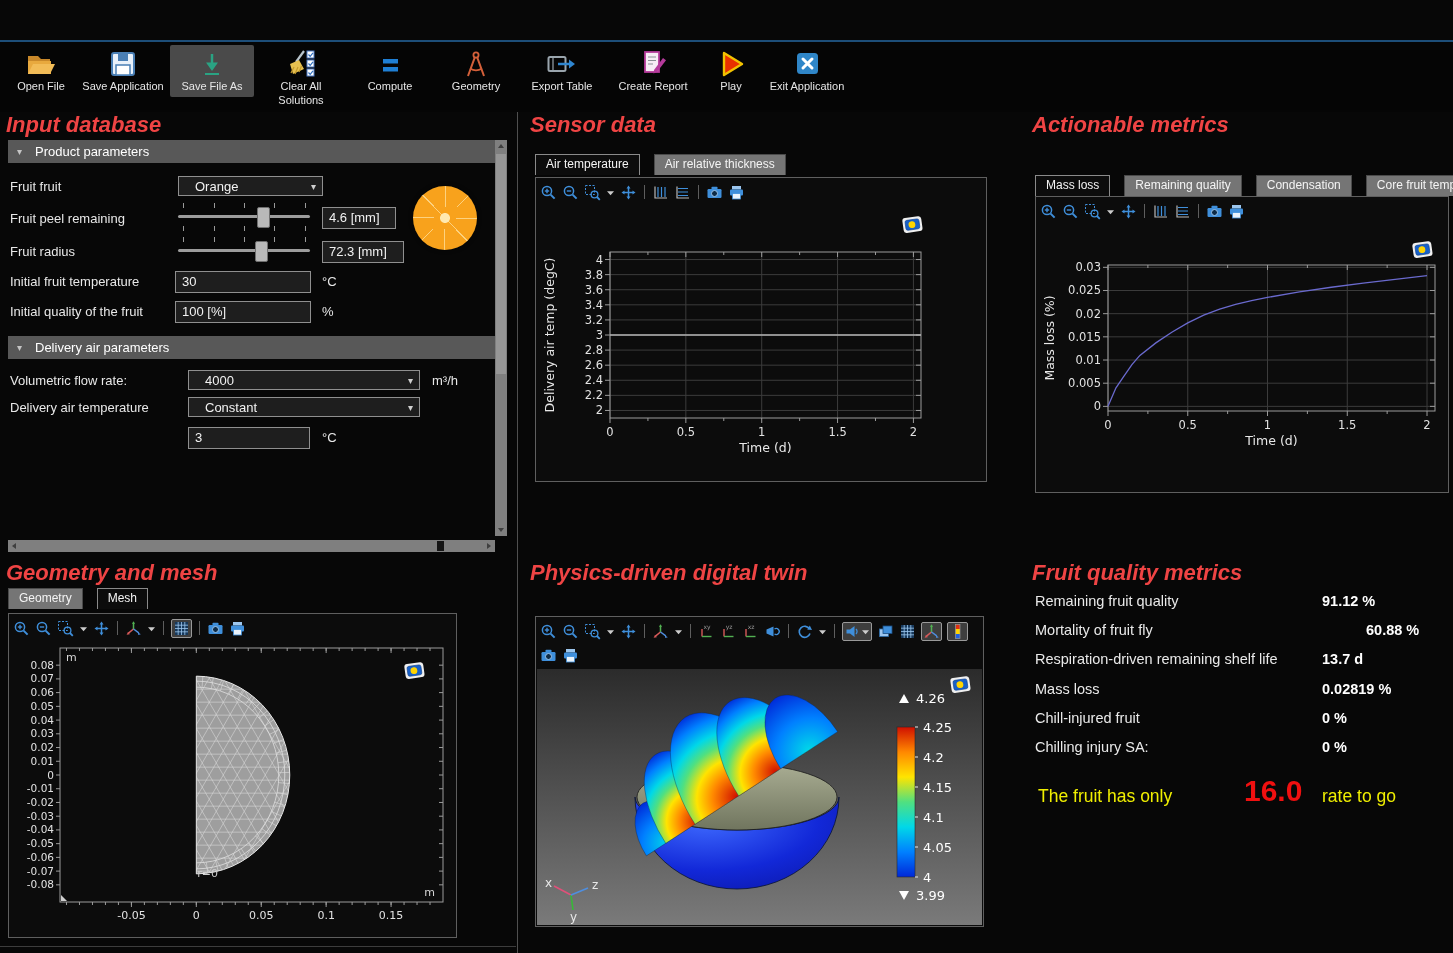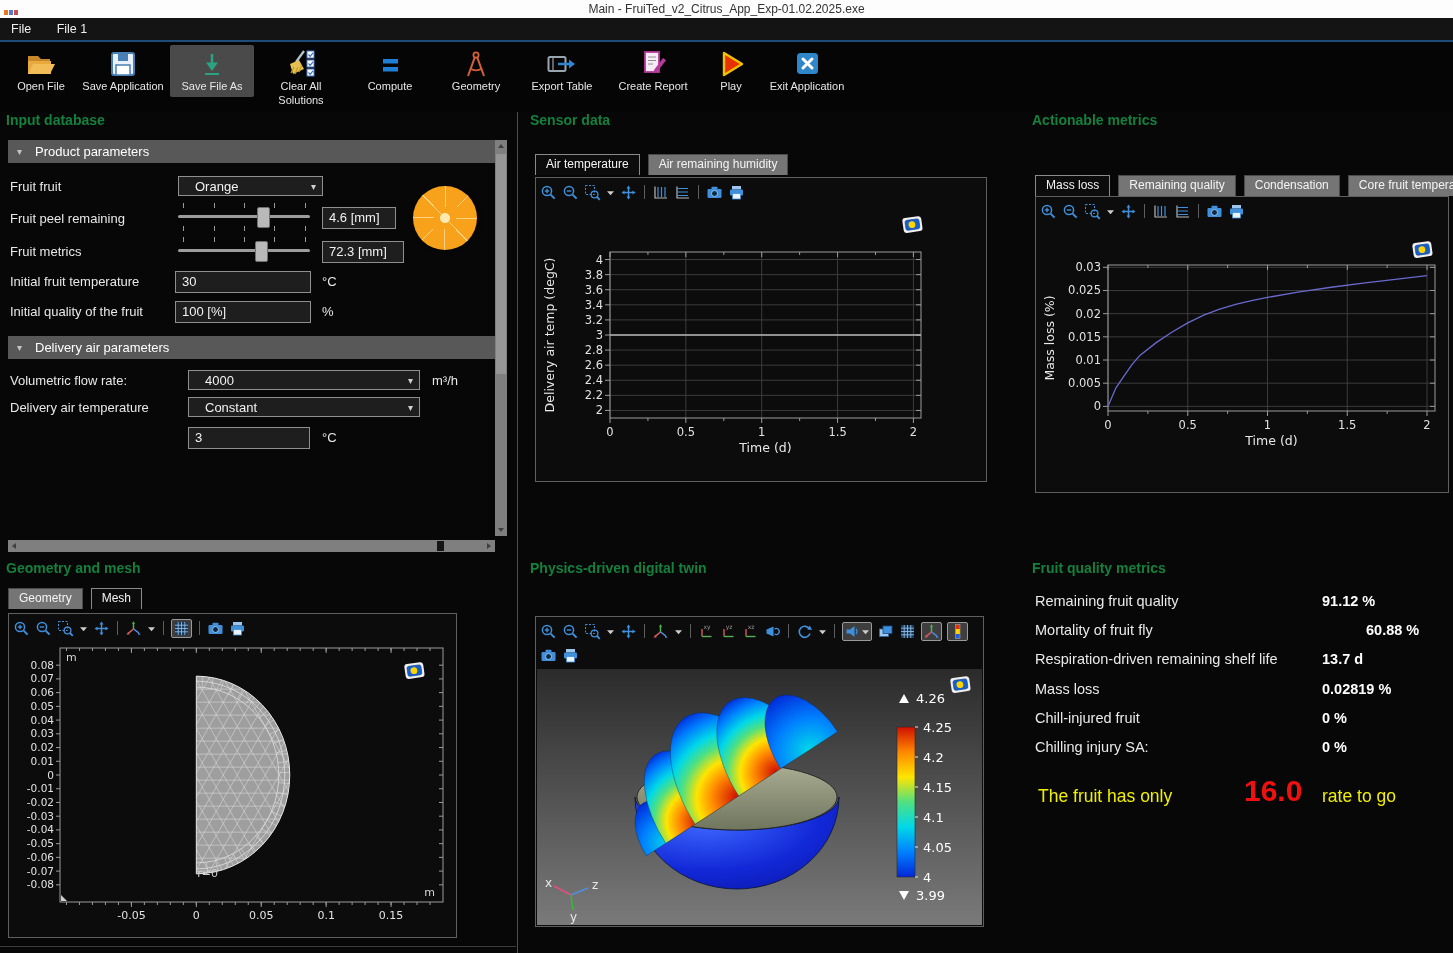--- a/index.html
+++ b/index.html
@@ -13,39 +13,39 @@
   .menubar span{display:inline-block;padding:0 11px;line-height:22px;color:#efefef;}
   .blueline{position:absolute;left:0;top:40px;width:100%;height:2px;background:#1d4e79;}
   
   .ribbon{position:absolute;left:0;top:42px;width:100%;height:70px;background:#050505;
           display:flex;align-items:flex-start;gap:5px;padding:3px 0 0 6px;box-sizing:border-box;}
   .rbtn{width:84px;display:flex;flex-direction:column;align-items:center;padding:2px 0 3px;
         border-radius:2px;font-size:11px;line-height:1.25;text-align:center;color:#e6e6e6;cursor:default;}
   .rbtn .ric{height:33px;display:flex;align-items:center;justify-content:center;}
   .rbtn.pressed{background:#4a4a4a;}
   
-  .h1{position:absolute;font-size:14px;font-weight:bold;color:#15803d;}
+  .h1{position:absolute;font-size:22px;font-weight:bold;color:#ef4444;font-style:italic;}
   .flabel{position:absolute;font-size:13px;color:#e8e8e8;white-space:nowrap;}
   .sechdr{position:absolute;left:8px;width:487px;height:23px;background:#585858;color:#fff;
           font-size:13px;line-height:23px;padding-left:27px;box-sizing:border-box;}
   .sechdr .tri{position:absolute;left:9px;top:0;color:#c4c4c4;font-size:10px;}
   .tinput{position:absolute;background:#1e1e1e;border:1px solid #8f8f8f;height:20px;line-height:20px;
           font-size:13px;color:#f2f2f2;padding:0 6px;white-space:nowrap;}
   .tdrop{position:absolute;background:#1e1e1e;border:1px solid #8f8f8f;height:20px;line-height:20px;
          font-size:13px;color:#f2f2f2;padding:0 6px 0 16px;box-sizing:border-box;}
   .tdrop .cv{position:absolute;right:6px;top:0;color:#cfcfcf;font-size:10px;}
   .unit{position:absolute;font-size:13px;color:#e8e8e8;}
   
   .slider{position:absolute;width:132px;height:27px;}
   .slider .track{position:absolute;left:0;right:0;top:12px;height:3px;background:#9c9c9c;border-radius:2px;}
   .slider .tk{position:absolute;width:1px;height:5px;background:#9a9a9a;}
   .slider .handle{position:absolute;top:4px;width:11px;height:19px;background:#b9b9b9;
                   border:1px solid #6f6f6f;border-radius:2px;}
   
-  .tabbar{position:absolute;display:flex;gap:8px;}
+  .tabbar{position:absolute;display:flex;gap:14px;}
   .tab{padding:2px 10px 4px;font-size:12px;background:#757575;color:#f4f4f4;
        border:1px solid #4a4a4a;border-bottom:none;white-space:nowrap;}
   .tab.active{background:#0c0c0c;border-color:#8a8a8a;}
   
   .plotbox{position:absolute;border:1px solid #5f5f5f;background:#0c0c0c;}
   .ptools{position:absolute;left:4px;top:3px;right:4px;height:22px;display:flex;align-items:center;gap:5px;}
   .ptools .pi{display:flex;align-items:center;}
   .psep{width:1px;height:14px;background:#5e5e5e;margin:0 2px;}
   .ipressed{border:1px solid #9a9a9a;background:#3e3e3e;border-radius:2px;padding:0 1px;display:flex;align-items:center;}
   .chart{position:absolute;left:1px;top:28px;right:1px;bottom:1px;}
@@ -69,33 +69,21 @@
       radial-gradient(circle at 50% 50%, #ffe9b0 0 10%, #f8a21c 12% 72%, #ef8c07 73% 86%, #d97704 87% 100%);
     box-shadow:0 0 4px rgba(0,0,0,.6);}
   .divider{position:absolute;background:#4f4f4f;}
   .hairline{position:absolute;background:#3c3c3c;}
 </style>
 </head>
 <body>
 
 <div class="app">
 
-  <div class="titlebar">
-    <span class="minilogo"><svg width="16" height="9" viewBox="0 0 16 9">
-          <rect x="0" y="2" width="4" height="5" fill="#e87820"></rect>
-          <rect x="5" y="2" width="4" height="5" fill="#5a78c8"></rect>
-          <rect x="10" y="2" width="4" height="5" fill="#c85050"></rect>
-        </svg></span>
-    <span>Main - FruiTed_v2_Citrus_App_Exp-01.02.2025.exe</span>
-  </div>
-
-  <div class="menubar">
-    <span>File</span>
-    <span>File 1</span>
-  </div>
+
   <div class="blueline"></div>
 
   <div class="ribbon">
     <div class="rbtn" style="width:70px">
       <span class="ric">
           <svg width="32" height="30" viewBox="0 0 32 30">
             <path d="M3 7 h10 l3 3 h9 v3 H3 Z" fill="#c8882a"></path>
             <path d="M3 12 H26 V25 H3 Z" fill="#e8a93e"></path>
             <path d="M3 25 L8 15 H30 L25 25 Z" fill="#f2bc57"></path>
           </svg>
@@ -220,21 +208,21 @@
     <div class="track"></div>
     <div class="handle" style="left:60%"></div>
     <span class="tk" style="left:4%;top:23px"></span>
       <span class="tk" style="left:27%;top:23px"></span>
       <span class="tk" style="left:50%;top:23px"></span>
       <span class="tk" style="left:73%;top:23px"></span>
       <span class="tk" style="left:96%;top:23px"></span>
   </div>
   <div class="tinput" style="left:322px;top:207px;width:60px">4.6 [mm]</div>
 
-  <div class="flabel" style="left:10px;top:244px">Fruit metrics</div>
+  <div class="flabel" style="left:10px;top:244px">Fruit radius</div>
   <div class="slider" style="left:178px;top:237px">
     <span class="tk" style="left:4%;top:0"></span>
       <span class="tk" style="left:27%;top:0"></span>
       <span class="tk" style="left:50%;top:0"></span>
       <span class="tk" style="left:73%;top:0"></span>
       <span class="tk" style="left:96%;top:0"></span>
     <div class="track"></div>
     <div class="handle" style="left:58%"></div>
   </div>
   <div class="tinput" style="left:322px;top:241px;width:68px">72.3 [mm]</div>
@@ -596,21 +584,21 @@
           <polygon points="51,253 51,259 57,259" fill="#cfcfcf"></polygon>
         </svg></div>
   </div>
   <div class="hairline" style="left:0;top:946px;width:516px;height:1px"></div>
 
   <div class="divider" style="left:517px;top:112px;width:1px;height:841px"></div>
 
   <div class="h1" style="left:530px;top:112px">Sensor data</div>
   <div class="tabbar" style="left:535px;top:154px">
     <div class="tab active">Air temperature</div>
-    <div class="tab">Air remaining humidity</div>
+    <div class="tab">Air relative thickness</div>
   </div>
   <div class="plotbox" style="left:535px;top:177px;width:450px;height:303px">
     <div class="ptools">
       <span class="pi">
           <svg width="17" height="17" viewBox="0 0 17 17">
             <circle cx="7" cy="7" r="4.6" fill="none" stroke="#3f8fdb" stroke-width="1.5"></circle>
             <line x1="10.6" y1="10.6" x2="14.6" y2="14.6" stroke="#3f8fdb" stroke-width="2"></line>
             <line x1="4.8" y1="7" x2="9.2" y2="7" stroke="#3f8fdb" stroke-width="1.4"></line>
             <line x1="7" y1="4.8" x2="7" y2="9.2" stroke="#3f8fdb" stroke-width="1.4"></line>
           </svg>

